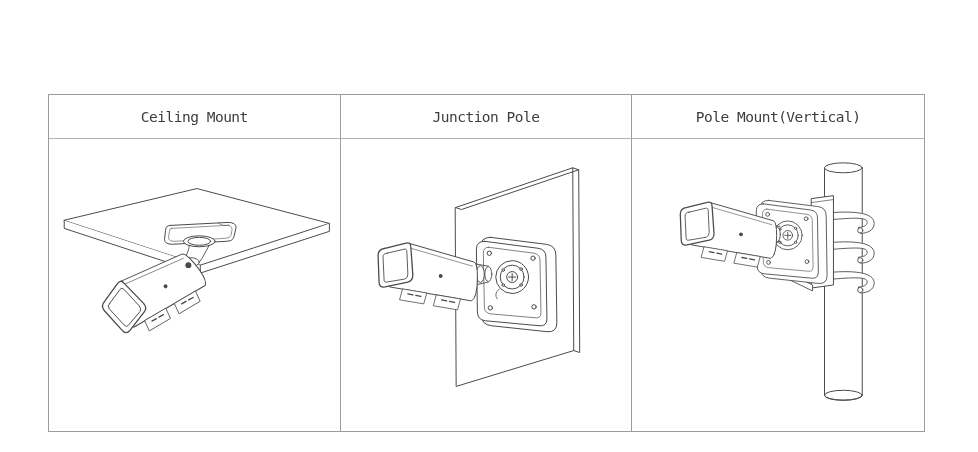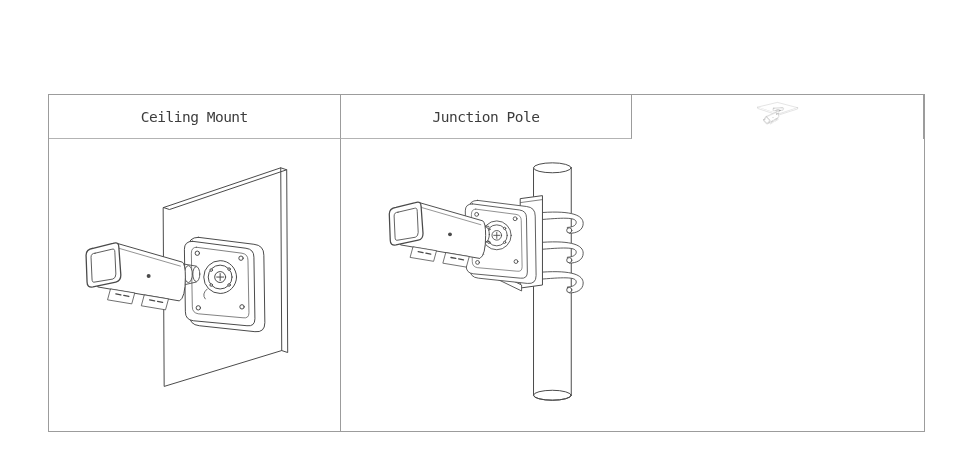--- a/index.html
+++ b/index.html
@@ -93,20 +93,23 @@
   </svg>
 
   <div class="mount-table">
 
     <div class="hcell">
       <span>Ceiling Mount</span>
     </div>
     <div class="hcell">
       <span>Junction Pole</span>
     </div>
+    <div class="hcell last">
+      <span>Pole Mount(Vertical)</span>
+    </div>
 
     <div class="bcell">
       <svg viewBox="0 0 292 294">
 
         <g class="lines" stroke-width="1">
           <polygon points="149,50 282,85 152,127 15,82" fill="#ffffff"></polygon>
           <path d="M 15,82 L 15,90 L 152,135 L 152,127 M 152,135 L 282,93 L 282,85" fill="#ffffff"></path>
         </g>
 
         <g class="lines" stroke-width="1">

